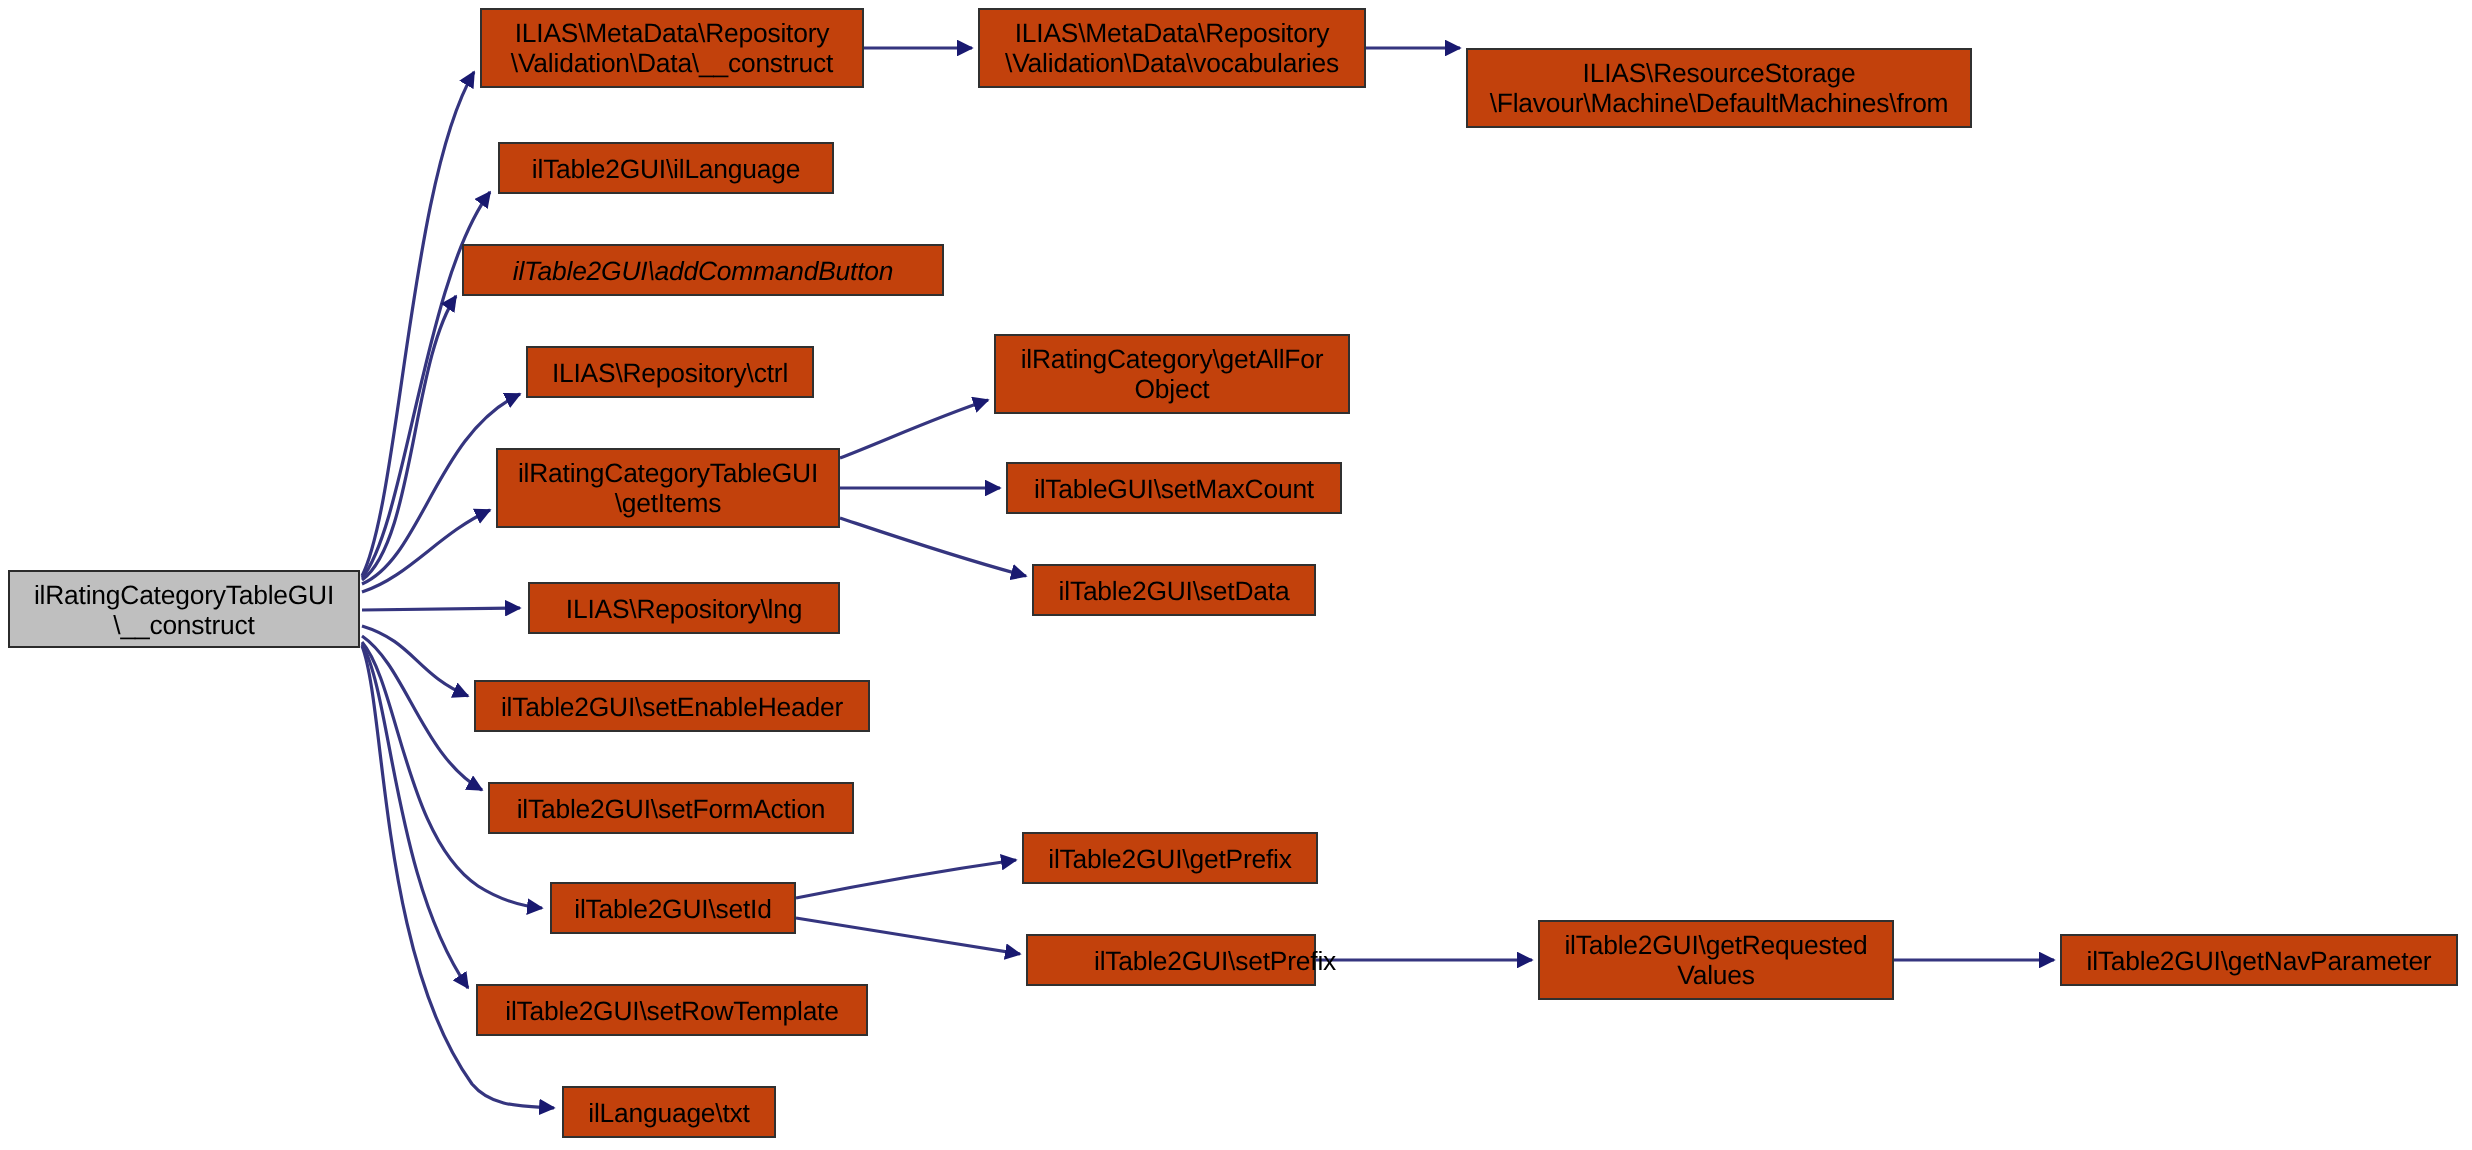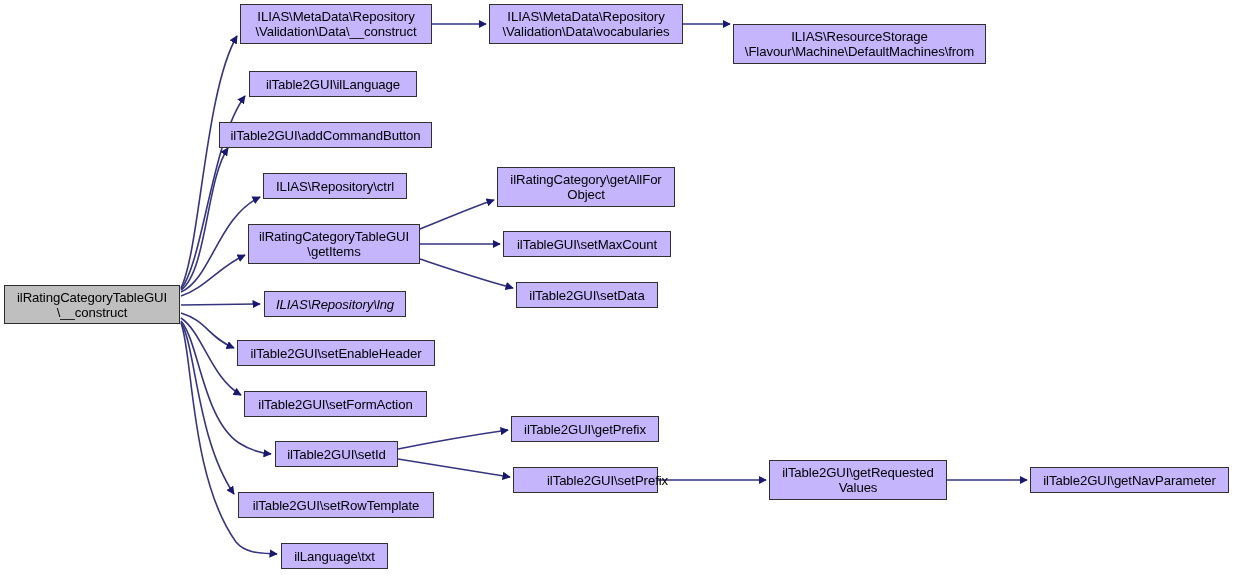--- a/index.html
+++ b/index.html
@@ -20,21 +20,21 @@
     left: 0;
     top: 0;
     width: 1236px;
     height: 575px;
     pointer-events: none;
   }
   .node {
     position: absolute;
     box-sizing: border-box;
     border: 1px solid #303030;
-    background: #c4b5fd;
+    background: #c2410c;
     color: #000000;
     display: flex;
     align-items: center;
     justify-content: center;
     text-align: center;
     font-size: 13.2px;
     line-height: 15px;
     letter-spacing: -0.1px;
     white-space: pre-line;
     padding: 0 4px;
@@ -86,29 +86,29 @@
   <div id="nodes-group">
       <div class="node root" style="left: 4px; top: 285px; width: 176px; height: 39px;"><span class="node-label">ilRatingCategoryTableGUI
 \__construct</span></div>
       <div class="node" style="left: 240px; top: 4px; width: 192px; height: 40px;"><span class="node-label">ILIAS\MetaData\Repository
 \Validation\Data\__construct</span></div>
       <div class="node" style="left: 489px; top: 4px; width: 194px; height: 40px;"><span class="node-label">ILIAS\MetaData\Repository
 \Validation\Data\vocabularies</span></div>
       <div class="node" style="left: 733px; top: 0; width: 253px; height: 40px; margin-top: 24px;"><span class="node-label">ILIAS\ResourceStorage
 \Flavour\Machine\DefaultMachines\from</span></div>
       <div class="node" style="left: 249px; top: 71px; width: 168px; height: 26px;"><span class="node-label">ilTable2GUI\ilLanguage</span></div>
-      <div class="node" style="left: 219px; top: 122px; width: 213px; height: 26px;"><span class="node-label">ilTable2GUI\addCommandButton</span></div>
+      <div class="node" style="left: 231px; top: 122px; width: 241px; height: 26px; font-style: italic;"><span class="node-label">ilTable2GUI\addCommandButton</span></div>
       <div class="node" style="left: 263px; top: 173px; width: 144px; height: 26px;"><span class="node-label">ILIAS\Repository\ctrl</span></div>
       <div class="node" style="left: 248px; top: 224px; width: 172px; height: 40px;"><span class="node-label">ilRatingCategoryTableGUI
 \getItems</span></div>
       <div class="node" style="left: 497px; top: 167px; width: 178px; height: 40px;"><span class="node-label">ilRatingCategory\getAllFor
 Object</span></div>
       <div class="node" style="left: 503px; top: 231px; width: 168px; height: 26px;"><span class="node-label">ilTableGUI\setMaxCount</span></div>
       <div class="node" style="left: 516px; top: 282px; width: 142px; height: 26px;"><span class="node-label">ilTable2GUI\setData</span></div>
-      <div class="node" style="left: 264px; top: 291px; width: 142px; height: 26px; font-style: italic;"><span class="node-label">ILIAS\Repository\lng</span></div>
+      <div class="node" style="left: 264px; top: 291px; width: 156px; height: 26px;"><span class="node-label">ILIAS\Repository\lng</span></div>
       <div class="node" style="left: 237px; top: 340px; width: 198px; height: 26px; justify-content: center;"><span class="node-label">ilTable2GUI\setEnableHeader</span></div>
       <div class="node" style="left: 244px; top: 391px; width: 183px; height: 26px;"><span class="node-label">ilTable2GUI\setFormAction</span></div>
       <div class="node" style="left: 275px; top: 441px; width: 123px; height: 26px;"><span class="node-label">ilTable2GUI\setId</span></div>
       <div class="node" style="left: 511px; top: 416px; width: 148px; height: 26px;"><span class="node-label">ilTable2GUI\getPrefix</span></div>
       <div class="node" style="left: 513px; top: 467px; width: 145px; height: 26px; padding-left: 48px;"><span class="node-label">ilTable2GUI\setPrefix</span></div>
       <div class="node" style="left: 769px; top: 460px; width: 178px; height: 40px;"><span class="node-label">ilTable2GUI\getRequested
 Values</span></div>
       <div class="node" style="left: 1030px; top: 467px; width: 199px; height: 26px;"><span class="node-label">ilTable2GUI\getNavParameter</span></div>
       <div class="node" style="left: 238px; top: 492px; width: 196px; height: 26px;"><span class="node-label">ilTable2GUI\setRowTemplate</span></div>
       <div class="node" style="left: 281px; top: 543px; width: 107px; height: 26px;"><span class="node-label">ilLanguage\txt</span></div>

